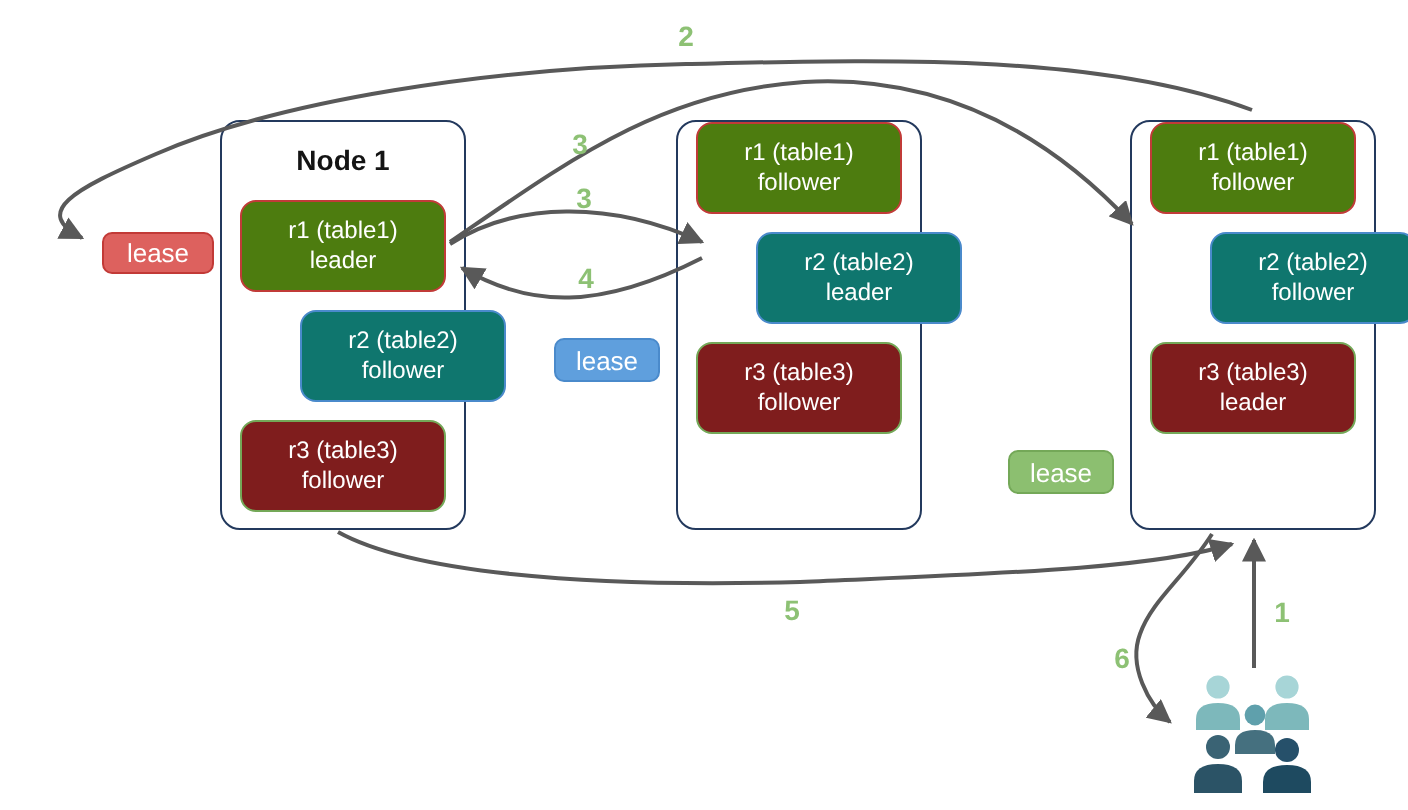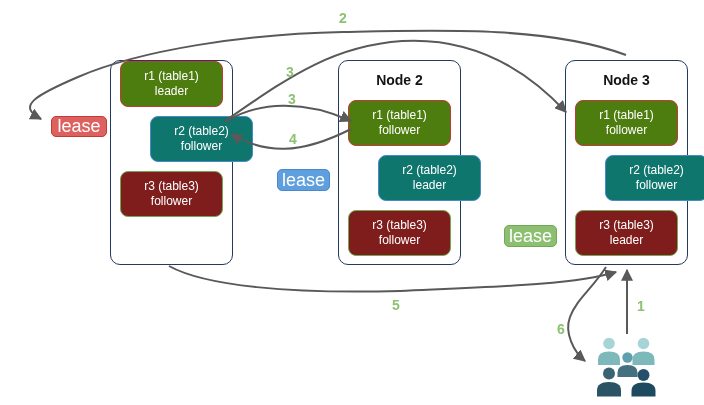--- a/index.html
+++ b/index.html
@@ -20,21 +20,21 @@
     width:103px; height:46px; margin:0 auto 9px auto; box-sizing:border-box;
     border-radius:8px; display:flex; flex-direction:column; align-items:center;
     justify-content:center; color:#ffffff; font-size:12px; line-height:15px; text-align:center;
   }
   .replica.red   { background:#4d7c0f; border:1.5px solid #c13b38; }
   .replica.blue  { background:#0f766e; border:1.5px solid #4a8acb;margin-left:39px; }
   .replica.green { background:#7f1d1d; border:1.5px solid #74a858; }
   .lease {
     position:absolute; box-sizing:border-box; z-index:4;
     display:flex; align-items:center; justify-content:center;
-    color:#ffffff; font-size:18px; border-radius:5px;
+    color:#ffffff; font-size:13px; border-radius:5px;
   }
   .lease.red   { background:#dd615e; border:1.5px solid #c23a37; }
   .lease.blue  { background:#5f9fdd; border:1.5px solid #4a8acb; }
   .lease.green { background:#8cbf70; border:1.5px solid #74a858; }
   .step {
     position:absolute; color:#8dc174; font-weight:bold; font-size:14px;
     transform:translate(-50%,-50%); z-index:5;
   }
 </style>
 </head>
@@ -65,52 +65,51 @@
       <circle cx="627.5" cy="357.5" r="5.2" fill="#5fa0ac"></circle>
       <path d="M617.5 377 v-4.5 q0 -7.5 10 -7.5 q10 0 10 7.5 V377 z" fill="#45707f"></path>
       <circle cx="609" cy="373.5" r="6" fill="#3a6374"></circle>
       <path d="M597 396.5 v-6 q0 -8.5 12 -8.5 q12 0 12 8.5 v6 z" fill="#2b5366"></path>
       <circle cx="643.5" cy="375" r="6" fill="#26506a"></circle>
       <path d="M631.5 396.5 v-5.5 q0 -8.5 12 -8.5 q12 0 12 8.5 v5.5 z" fill="#1e4a60"></path>
     </g>
   </svg>
 
   <div class="node" style="left:110px; top:60px;">
+    <div class="node-title">Node 1</div>
     <div class="replica red">
       <span>r1 (table1)</span>
       <span>leader</span>
     </div>
     <div class="replica blue">
       <span>r2 (table2)</span>
       <span>follower</span>
     </div>
     <div class="replica green">
       <span>r3 (table3)</span>
       <span>follower</span>
     </div>
   </div>
 
   <div class="node" style="left:338px; top:60px;">
-    <div class="node-title">Node 2</div>
     <div class="replica red">
       <span>r1 (table1)</span>
       <span>follower</span>
     </div>
     <div class="replica blue">
       <span>r2 (table2)</span>
       <span>leader</span>
     </div>
     <div class="replica green">
       <span>r3 (table3)</span>
       <span>follower</span>
     </div>
   </div>
 
   <div class="node" style="left:565px; top:60px;">
-    <div class="node-title">Node 3</div>
     <div class="replica red">
       <span>r1 (table1)</span>
       <span>follower</span>
     </div>
     <div class="replica blue">
       <span>r2 (table2)</span>
       <span>follower</span>
     </div>
     <div class="replica green">
       <span>r3 (table3)</span>

